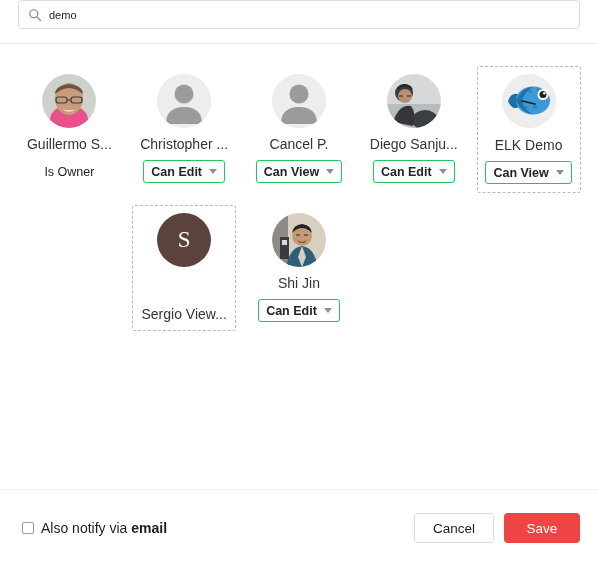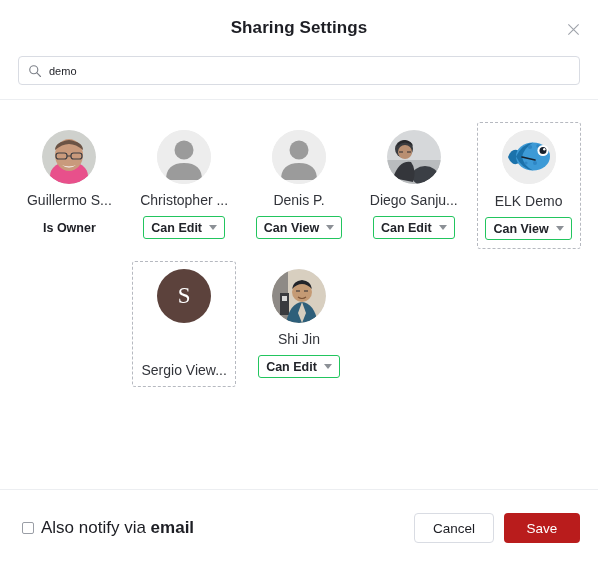--- a/index.html
+++ b/index.html
@@ -145,21 +145,21 @@
     white-space: nowrap;
     overflow: hidden;
     text-overflow: ellipsis;
     text-align: center;
     line-height: 15px;
   }
 
   .role-static {
     margin-top: 9px;
     font-size: 12.5px;
-    font-weight: bold;
+    font-weight: normal;
     color: #1d1e24;
     line-height: 17px;
     height: 23px;
     display: flex;
     align-items: center;
   }
 
   .role-select {
     margin-top: 8px;
     height: 23px;
@@ -208,21 +208,21 @@
     cursor: pointer;
   }
   .checkbox {
     width: 12px; height: 12px;
     border: 1px solid #9a9ea6;
     border-radius: 2px;
     background: #fff;
     flex: 0 0 12px;
   }
   .notify-text {
-    font-size: 17px;
+    font-size: 14px;
     color: #1d1e24;
     font-weight: bold;
   }
   .notify-text .light { font-weight: normal; }
   .actions {
     margin-left: auto;
     display: flex;
     align-items: center;
     gap: 10px;
     padding-left: 24px;
@@ -248,28 +248,20 @@
     border: none;
     color: #ffffff;
     min-width: 76px;
   }
 </style>
 </head>
 <body>
 
 <div class="dialog">
 
-  <div class="header">
-    <div class="title">Sharing Settings</div>
-    <div class="close-btn">
-      <svg viewBox="0 0 16 16" width="15" height="15" aria-hidden="true">
-        <path d="M2.5 2.5 L13.5 13.5 M13.5 2.5 L2.5 13.5" stroke="#9fa3ab" stroke-width="1.2" fill="none"></path>
-      </svg>
-    </div>
-  </div>
 
   <div class="search-wrap">
     <div class="search-box">
       <svg class="search-icon" viewBox="0 0 16 16" aria-hidden="true">
         <circle cx="6.6" cy="6.6" r="4.6" fill="none" stroke="#7d8189" stroke-width="1.3"></circle>
         <path d="M10.2 10.2 L14.3 14.3" stroke="#7d8189" stroke-width="1.3" stroke-linecap="round"></path>
       </svg>
       <input class="search-input" type="text" value="demo" style="">
     </div>
   </div>
@@ -318,21 +310,21 @@
       </div>
 
       <div class="card">
         <div class="avatar">
           <svg viewBox="0 0 54 54" aria-hidden="true">
             <circle cx="27" cy="27" r="27" fill="#ededed"></circle>
             <circle cx="27" cy="20" r="9.5" fill="#9b9b9b"></circle>
             <path d="M9 50 Q9 33 27 33 Q45 33 45 50 Z" fill="#9b9b9b"></path>
           </svg>
         </div>
-        <div class="card-name">Denis P.</div>
+        <div class="card-name">Cancel P.</div>
         <div class="role-select">
           <span class="lbl">Can View</span>
           <span class="caret"></span>
         </div>
       </div>
 
       <div class="card">
         <div class="avatar">
           <svg viewBox="0 0 54 54" aria-hidden="true">
             <defs>
@@ -425,17 +417,17 @@
   </div>
 
   <div class="footer-divider"></div>
   <div class="footer">
     <div class="notify">
       <div class="checkbox"></div>
       <div class="notify-text"><span class="light">Also notify via </span><span>email</span></div>
     </div>
     <div class="actions">
       <div class="btn btn-cancel">Cancel</div>
-      <div class="btn btn-save" id="save-btn" style="background: #b91c1c;">Save</div>
+      <div class="btn btn-save" id="save-btn" style="background: #ef4444;">Save</div>
     </div>
   </div>
 
 </div>
 
 </body></html>

